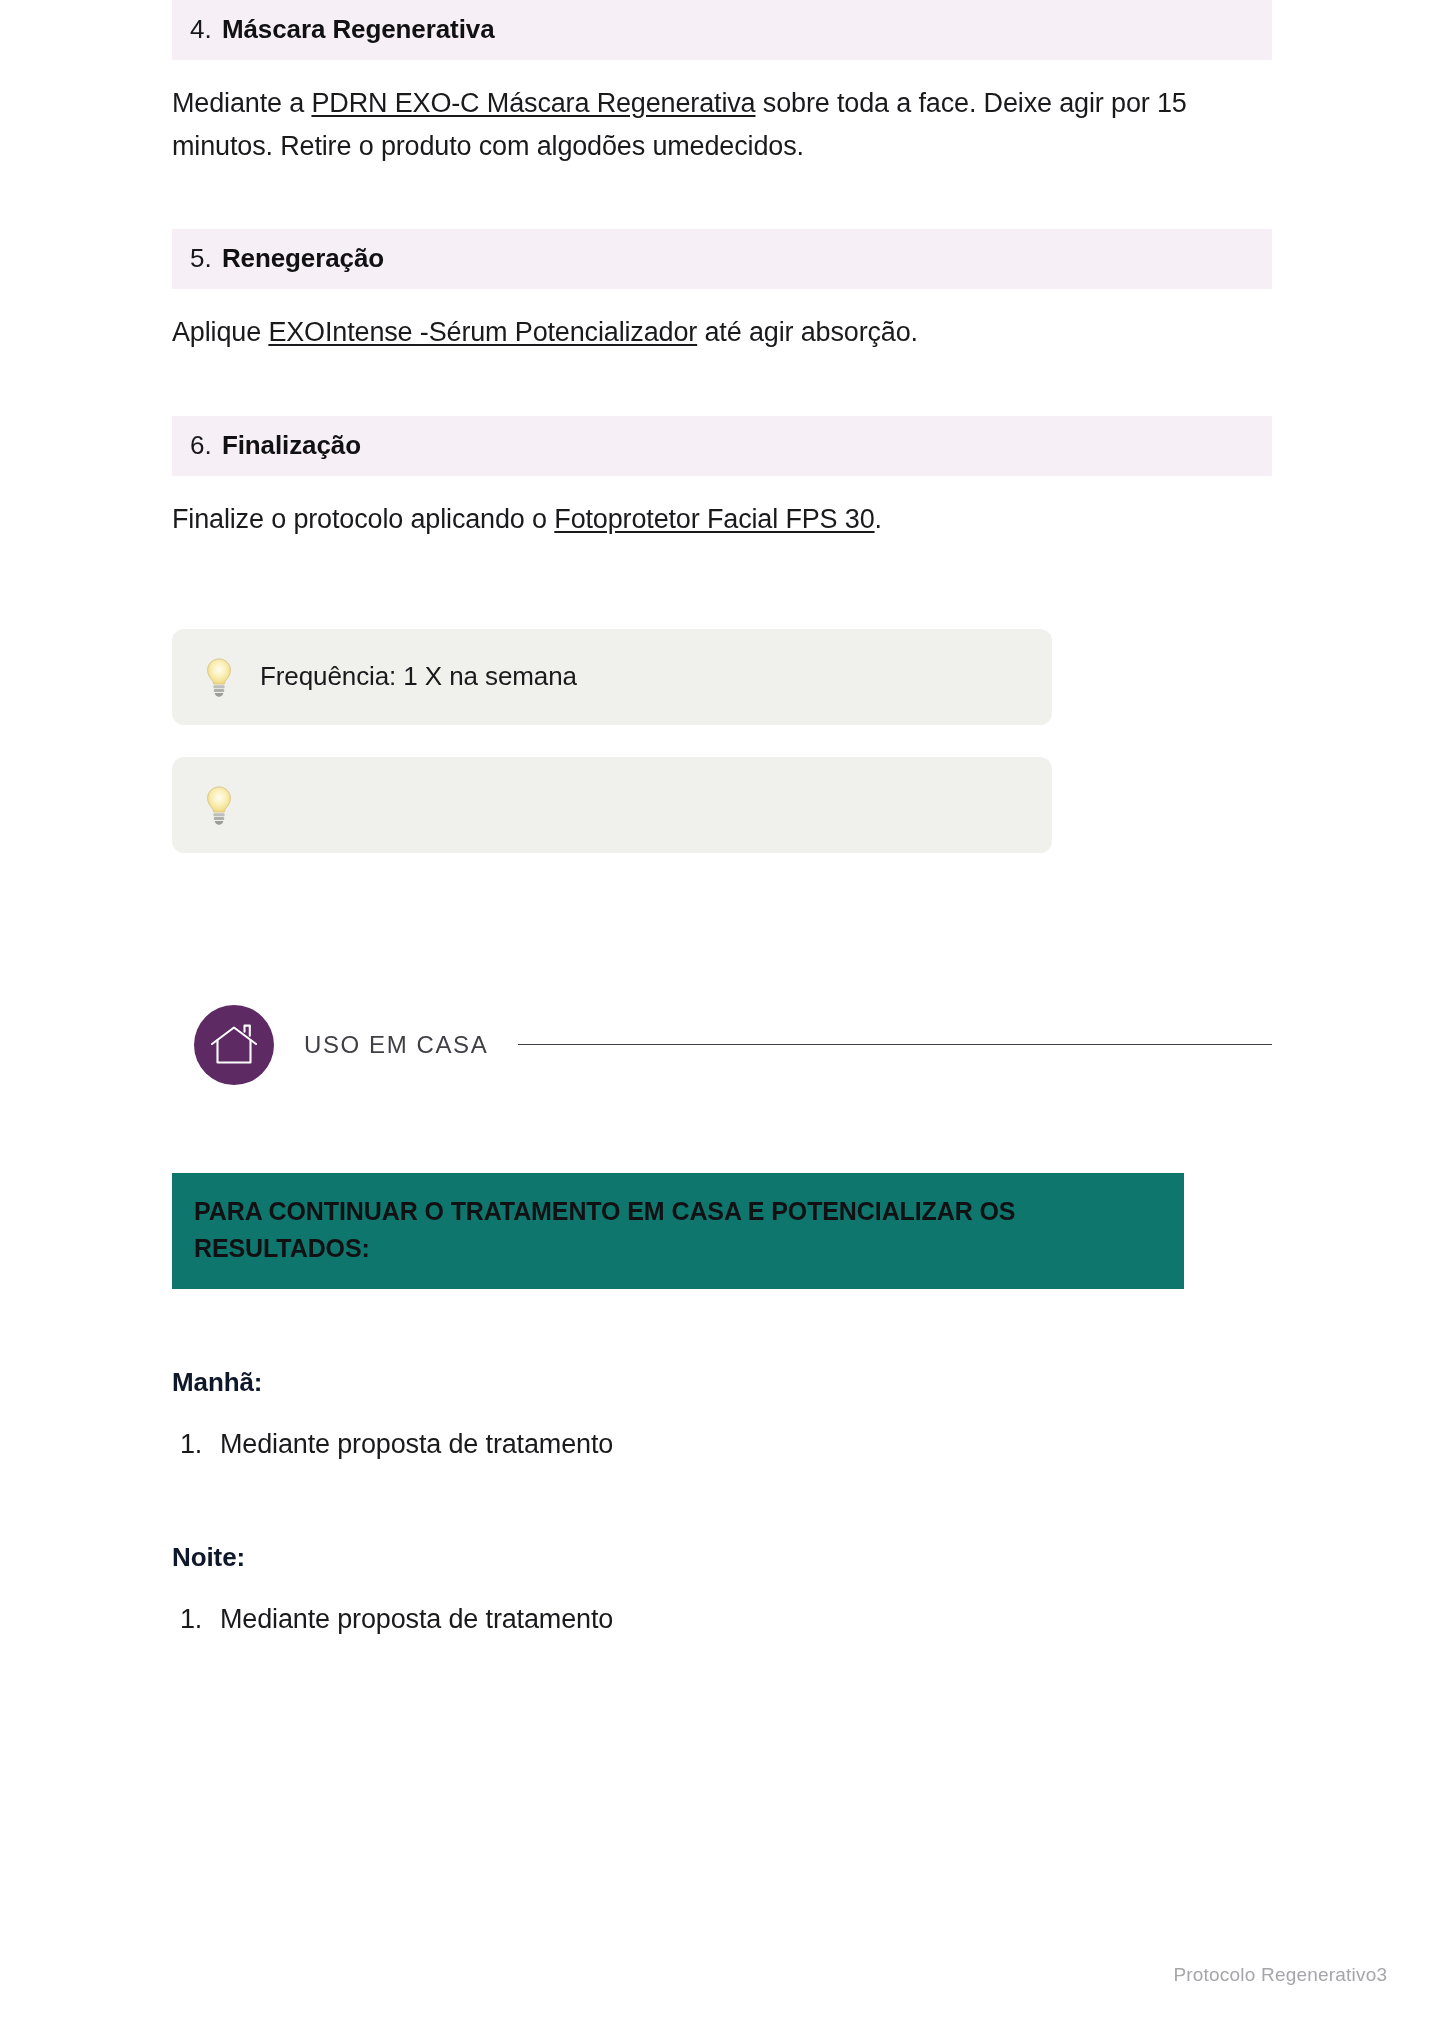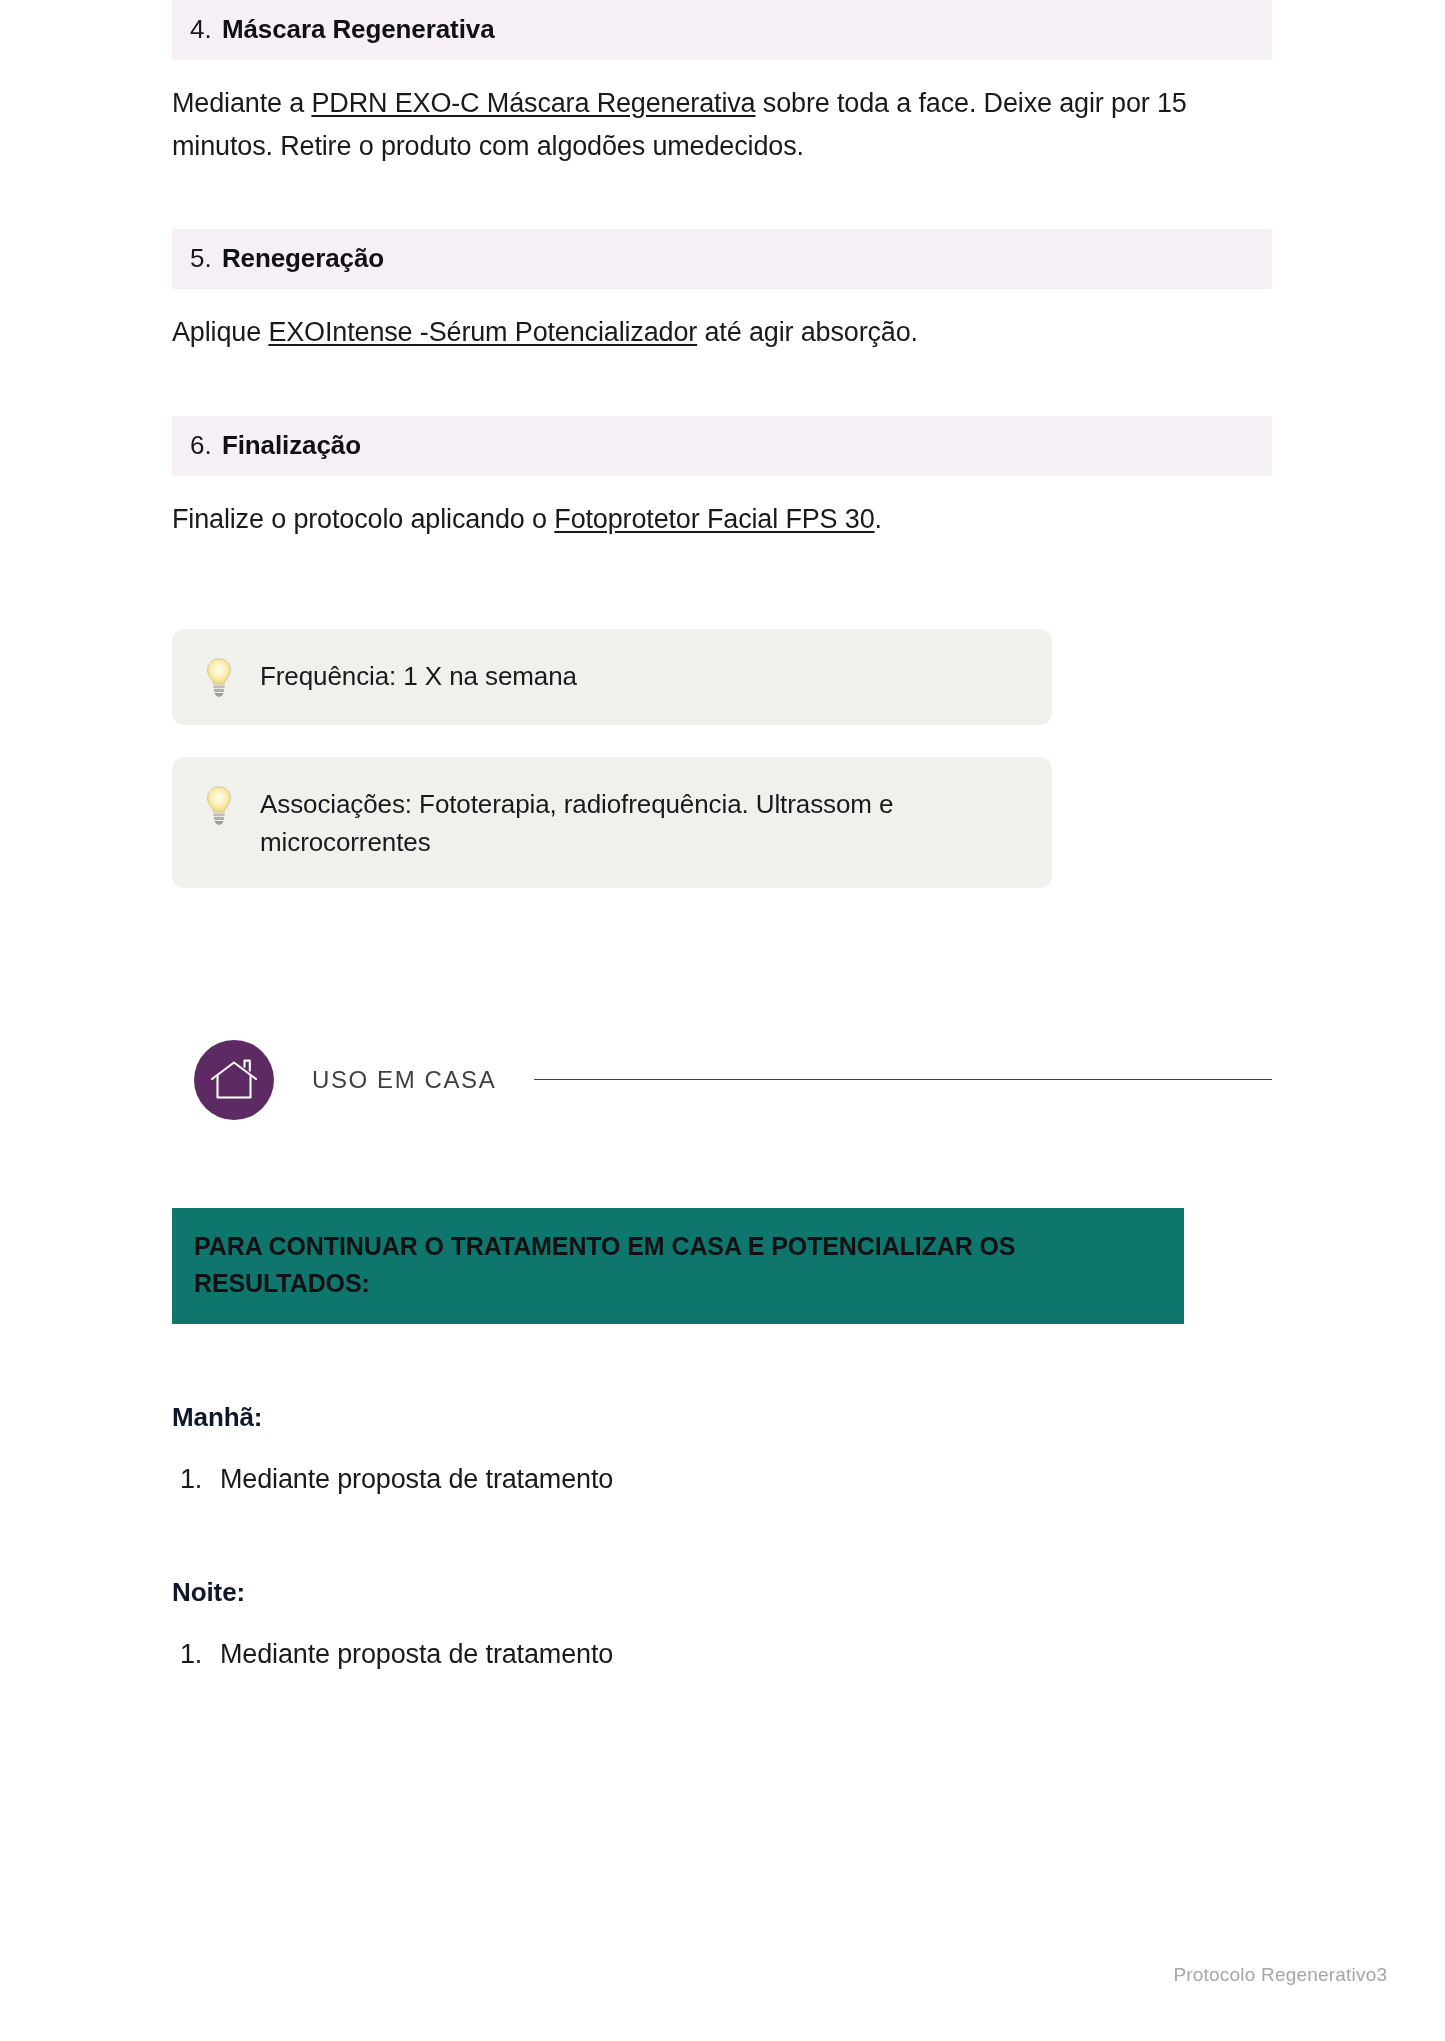--- a/index.html
+++ b/index.html
@@ -95,21 +95,20 @@
     letter-spacing: -0.1px;
     padding-top: 2px;
   }
 
   
   .section-head {
     display: flex;
     align-items: center;
     margin-top: 152px;
     padding-left: 22px;
-    gap: 8px;
   }
   .circle-icon {
     width: 80px;
     height: 80px;
     border-radius: 50%;
     background: #5D2A64;
     display: flex;
     align-items: center;
     justify-content: center;
     min-width: 80px;
@@ -260,21 +259,20 @@
               <stop offset="55%" stop-color="#FBEFB6"></stop>
               <stop offset="100%" stop-color="#EFD87C"></stop>
             </radialGradient>
           </defs>
           <path d="M13 2 C6.4 2 1.6 7 1.6 13.2 c0 4.3 2.2 7 3.9 9.2 1.3 1.7 2 2.9 2.2 4.6 h10.6 c0.2-1.7 0.9-2.9 2.2-4.6 1.7-2.2 3.9-4.9 3.9-9.2 C24.4 7 19.6 2 13 2 z" fill="url(#bulbg2)" stroke="#D9C98E" stroke-width="1"></path>
           <rect x="7.4" y="28.2" width="11.2" height="3.1" rx="1" fill="#BFBFBA"></rect>
           <rect x="7.8" y="32.1" width="10.4" height="3" rx="1" fill="#AFAFA9"></rect>
           <path d="M8.6 36 h8.8 c-0.5 2.3 -2.2 3.7 -4.4 3.7 S9.1 38.3 8.6 36 z" fill="#9E9E98"></path>
         </svg>
       </div>
-      <div class="callout-text" style="max-width:760px;">Associações: Fototerapia, radiofrequência. Ultrassom e microcorrentes</div>
     </div>
 
     <div class="section-head">
       <div class="circle-icon">
         <svg width="52" height="48" viewBox="0 0 52 48" xmlns="http://www.w3.org/2000/svg">
           <g fill="none" stroke="#ffffff" stroke-width="2.1" stroke-linejoin="round" stroke-linecap="round">
             <path d="M4 23 L26 6.5 L48 23"></path>
             <path d="M9.5 19.3 V41.5 H42.5 V19.3"></path>
             <path d="M36.5 10.8 V4.6 H41.8 V14.8"></path>
           </g>

